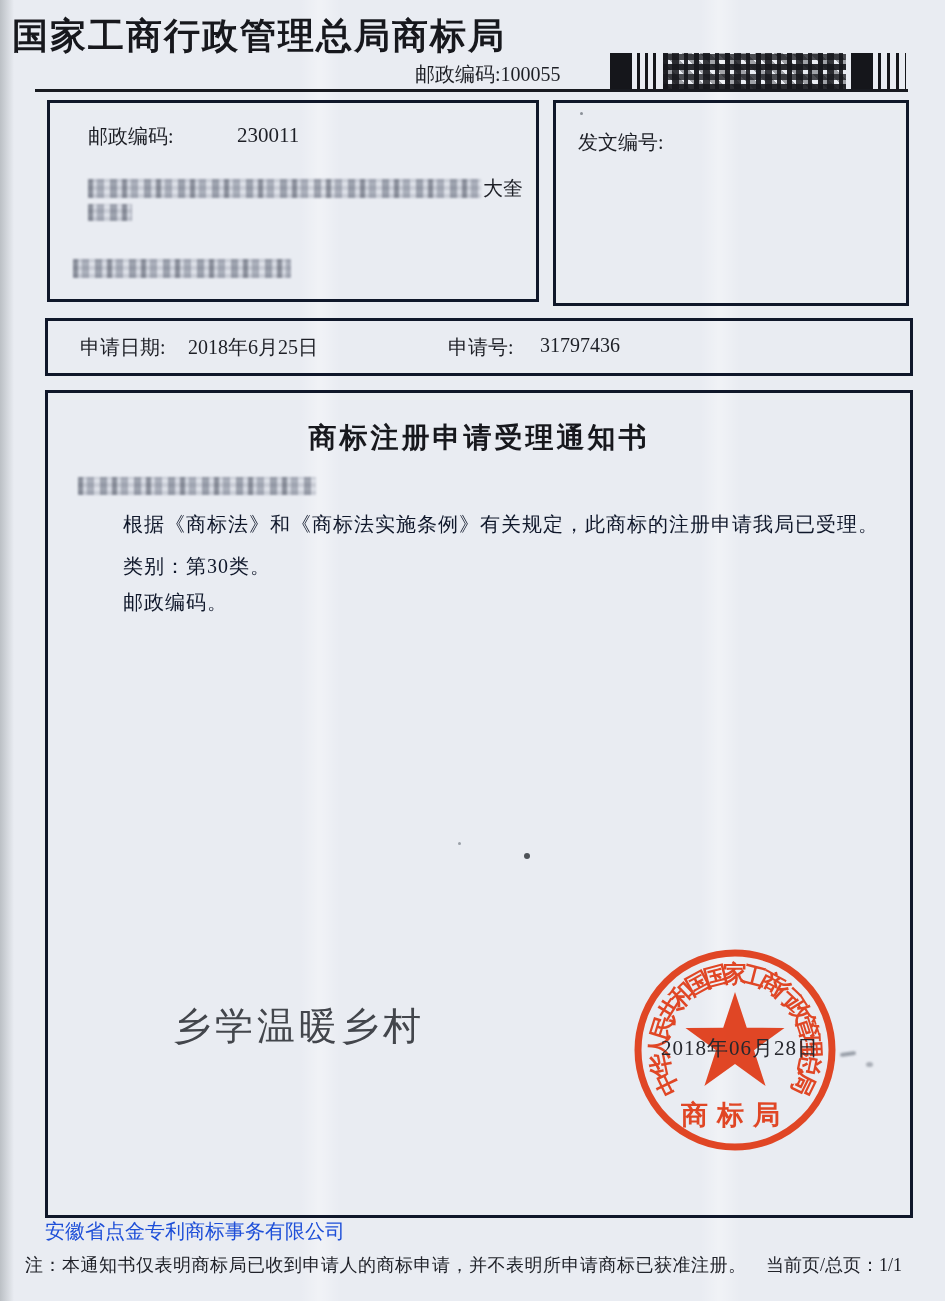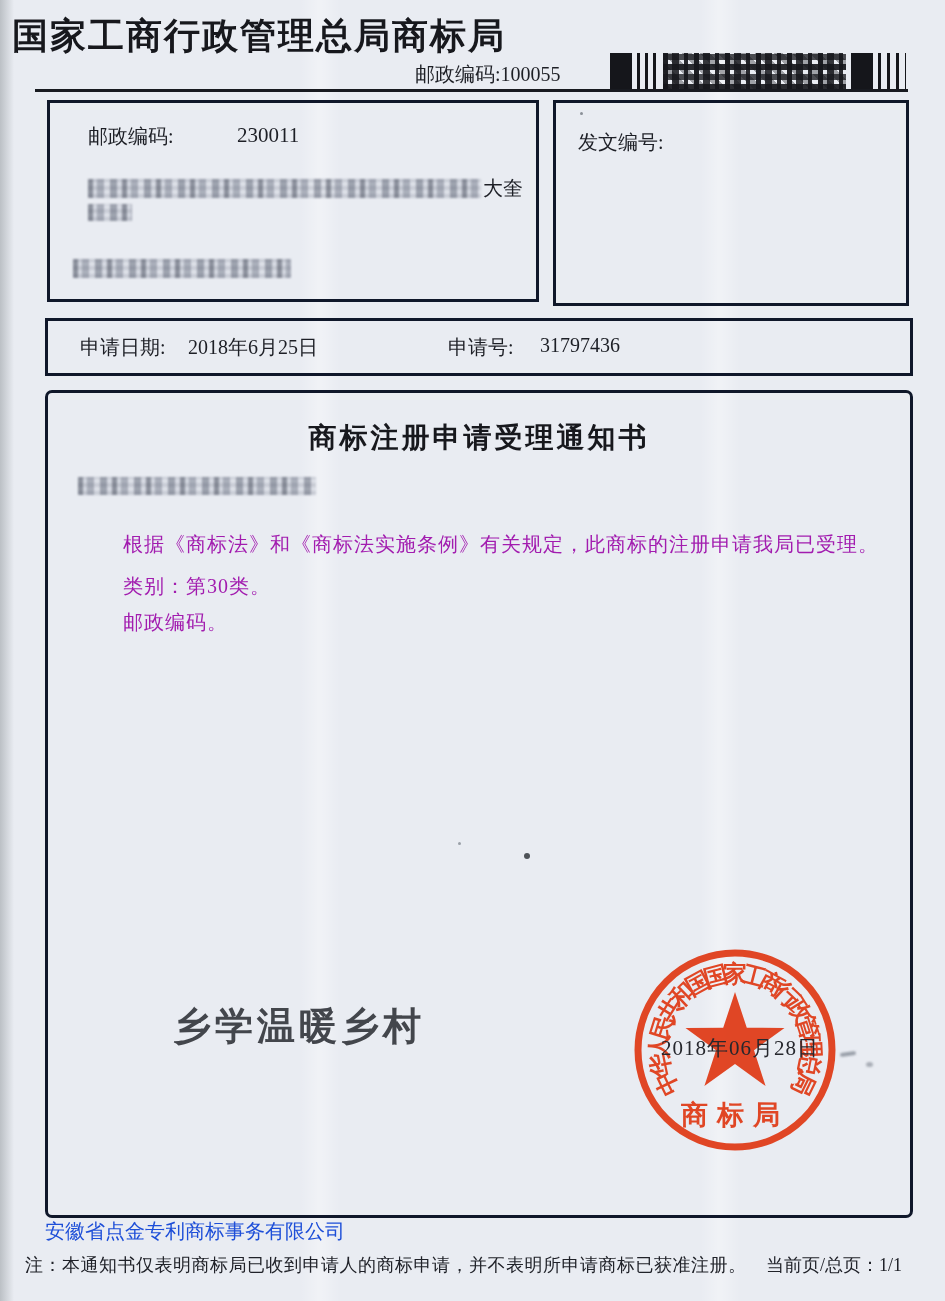--- a/index.html
+++ b/index.html
@@ -34,24 +34,24 @@
         rgba(70,76,92,.55) 0 5px, rgba(150,156,172,.22) 5px 9px,
         rgba(100,106,124,.45) 9px 16px, rgba(185,189,202,.18) 16px 22px,
         rgba(88,94,112,.5) 22px 29px, rgba(168,173,188,.22) 29px 34px),
       repeating-linear-gradient(0deg, rgba(120,126,142,.25) 0 4px, rgba(200,204,214,.12) 4px 8px);
     filter: blur(1.1px);
   }
   .notice-title {
     position:absolute; left:0; width:100%; text-align:center;
     font-size:28px; font-weight:600; letter-spacing:3px; color:#17181d;
   }
-  .body-text { position:absolute; font-size:20px; color:#a21caf; letter-spacing:1px;margin-top:20px; }
+  .body-text { position:absolute; font-size:20px; color:#0f172a; letter-spacing:1px; }
   .trademark {
     position:absolute; font-family:"DejaVu Sans","Liberation Sans",sans-serif;
-    font-size:38px; color:#43464c; letter-spacing:4px; font-weight:700;
+    font-size:38px; color:#43464c; letter-spacing:4px; font-weight:400;
   }
   
   .barcode { position:absolute; left:610px; top:53px; width:296px; height:37px; display:flex; gap:5px; }
   .bc-block { width:22px; background:#15161b; }
   .bc-bars  { width:21px; background:repeating-linear-gradient(90deg,#15161b 0 3px,transparent 3px 8px); }
   .bc-bars2 { width:28px; background:repeating-linear-gradient(90deg,#15161b 0 3px,transparent 3px 9px); }
   .bc-noise {
     flex:1;
     background:
       repeating-linear-gradient(90deg, rgba(21,22,27,.95) 0 5px, transparent 5px 9px, rgba(21,22,27,.85) 9px 16px, transparent 16px 21px, rgba(21,22,27,.9) 21px 25px, transparent 25px 31px),
@@ -111,21 +111,21 @@
     <span class="lbl abs" style="left:22px; top:26px;">发文编号:</span>
   </div>
 
   <div class="box" style="left:45px; top:318px; width:862px; height:52px;">
     <span class="lbl abs" style="left:32px; top:13px;">申请日期:</span>
     <span class="lbl abs" style="left:140px; top:13px;">2018年6月25日</span>
     <span class="lbl abs" style="left:400px; top:13px;">申请号:</span>
     <span class="lbl abs" style="left:492px; top:13px;">31797436</span>
   </div>
 
-  <div class="box" style="left:45px; top:390px; width:862px; height:822px;border-radius:7px;">
+  <div class="box" style="left:45px; top:390px; width:862px; height:822px;">
     <div class="notice-title" style="top:26px;">商标注册申请受理通知书</div>
     <div class="redact" style="left:30px; top:84px; width:238px; height:18px;"></div>
     <div class="body-text" style="left:75px; top:118px; width:770px;">根据《商标法》和《商标法实施条例》有关规定，此商标的注册申请我局已受理。</div>
     <div class="body-text" style="left:75px; top:160px;text-align:center;">类别：第30类。</div>
     <div class="body-text" style="left:75px; top:196px;">邮政编码。</div>
     <div class="trademark" style="left:125px; top:608px;">乡学温暖乡村</div>
   </div>
 
   <svg class="stamp-svg" width="210" height="210" viewBox="-105 -105 210 210">
     <circle class="ring" r="97"></circle>

